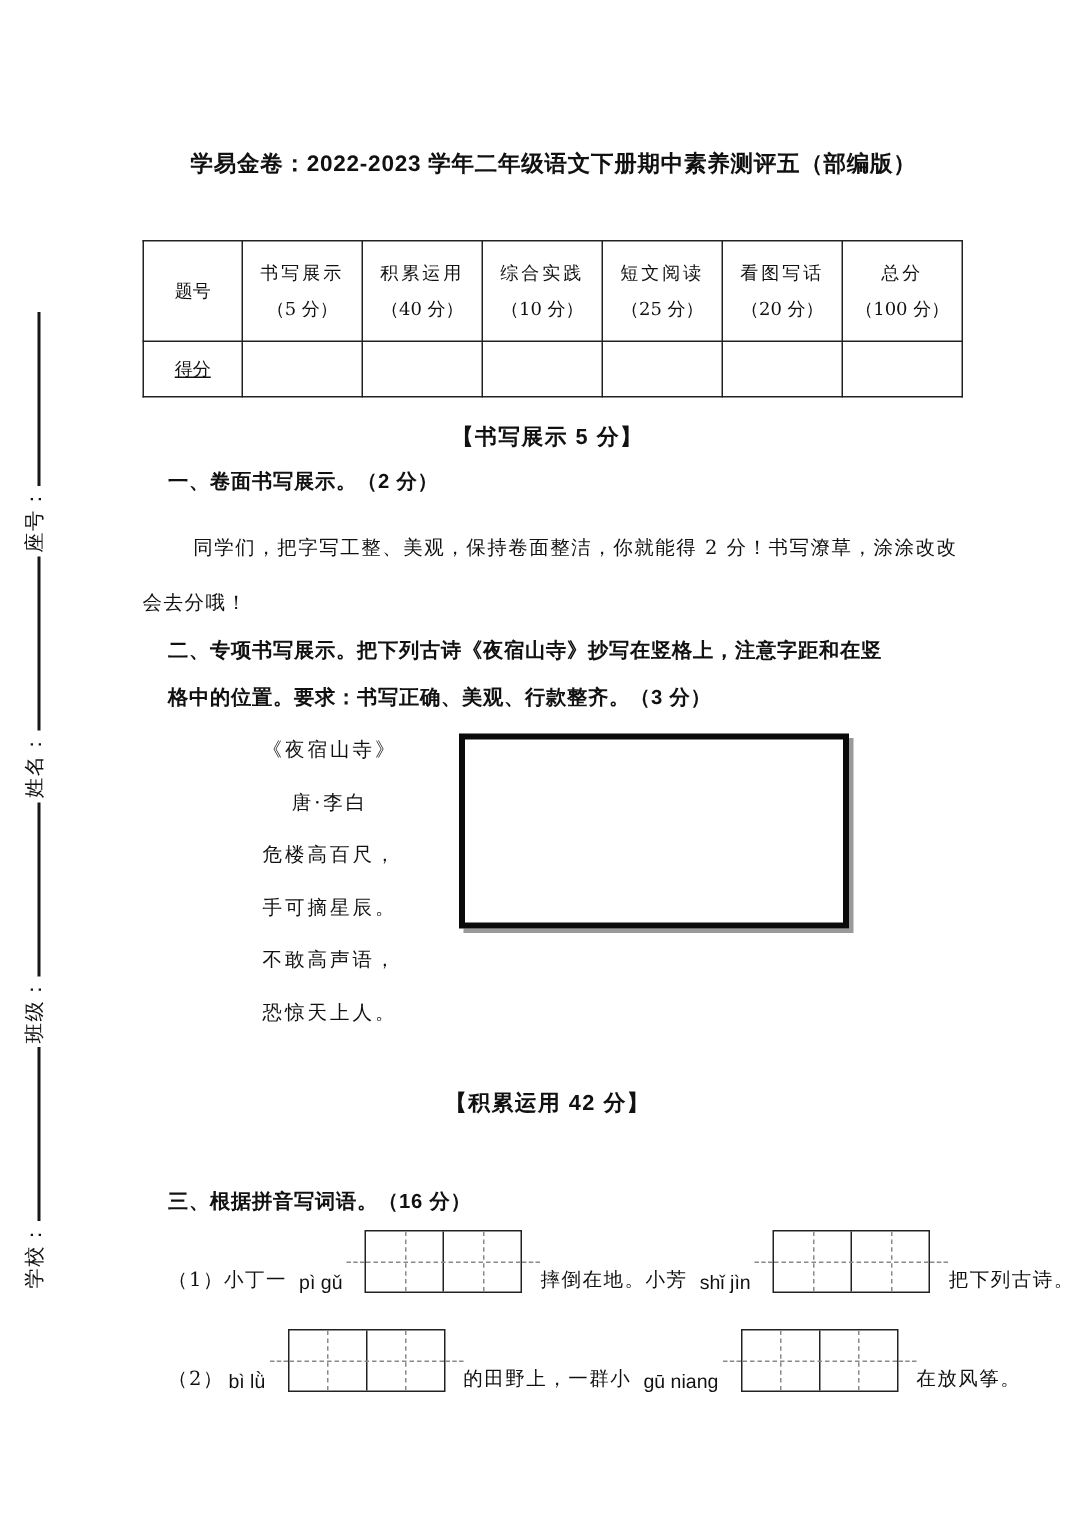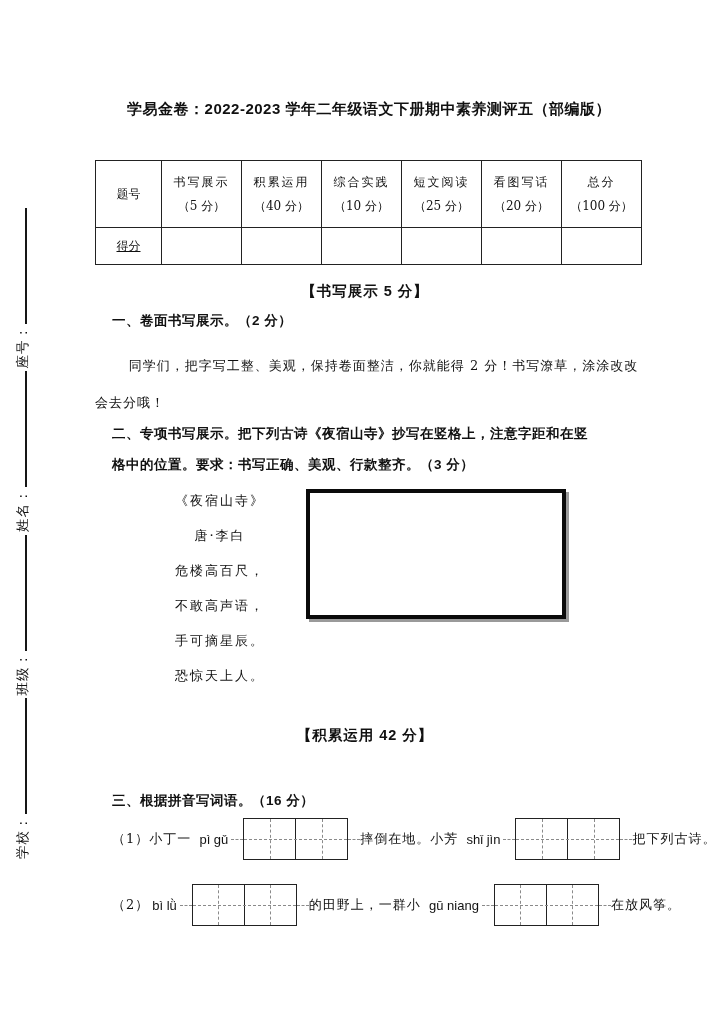--- a/index.html
+++ b/index.html
@@ -67,21 +67,21 @@
 
   
   .copy-box {
     position:absolute; left:306px; top:489px; width:252px; height:122px;
     border:4px solid #0a0a0a; background:#fff;
     box-shadow:3px 3px 0 #9a9a9a;
   }
 
   
   .py-line {
-    position:absolute; left:112px; display:flex; align-items:center;
+    position:absolute; left:112px; display:flex; align-items:flex-end;
     font-size:13px; height:46px;
   }
   .pl1 { top:816px; }
   .pl2 { top:882px; }
   .py-line .cn {
     font-family:"DejaVu Serif","Liberation Serif",serif; letter-spacing:1px;
     white-space:pre;
   }
   .py-line .py {
     font-family:"Liberation Sans","DejaVu Sans",sans-serif;
@@ -182,22 +182,22 @@
 
   <div class="q-title q2">
     <div>二、专项书写展示。把下列古诗《夜宿山寺》抄写在竖格上，注意字距和在竖</div>
     <div>格中的位置。要求：书写正确、美观、行款整齐。（3 分）</div>
   </div>
 
   <div class="poem">
     <div>《夜宿山寺》</div>
     <div>唐·李白</div>
     <div>危楼高百尺，</div>
+    <div>手可摘星辰。</div>
     <div>不敢高声语，</div>
-    <div>手可摘星辰。</div>
     <div>恐惊天上人。</div>
   </div>
 
   <div class="copy-box"></div>
 
   <div class="section-header sh2">【积累运用 42 分】</div>
 
   <div class="q-title q3">三、根据拼音写词语。（16 分）</div>
 
   <div class="py-line pl1">

